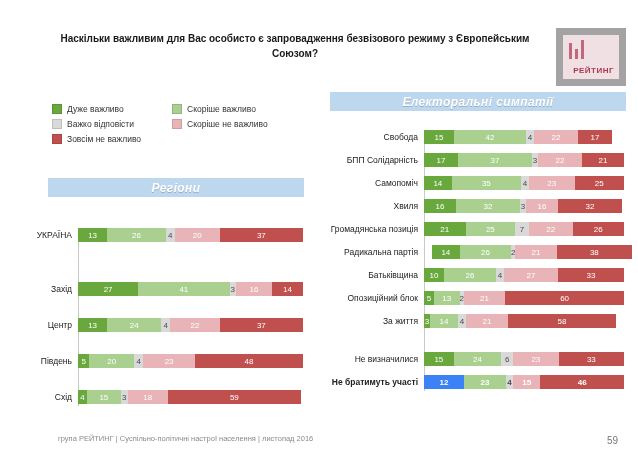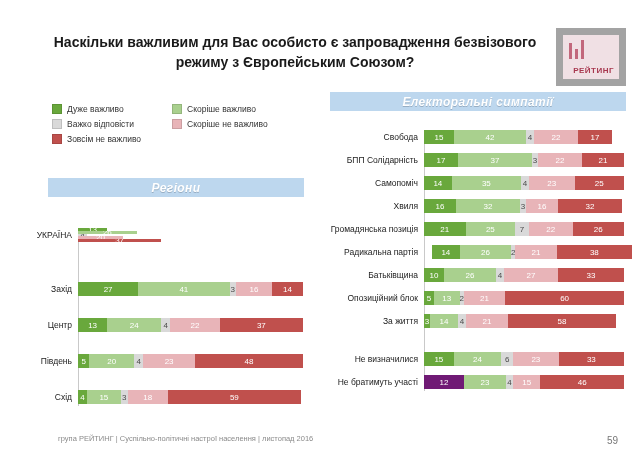--- a/index.html
+++ b/index.html
@@ -11,21 +11,21 @@
     overflow:hidden;
     color:#222;
   }
   .slide { position:absolute; left:0; top:0; width:638px; height:456px; }
 
   
   .title {
     position:absolute;
     left:40px; top:32px; width:510px;
     text-align:center;
-    font-size:14px;
+    font-size:10px;
     font-weight:bold;
     line-height:1.45;
     color:#1a1a1a;
   }
 
   
   .logo {
     position:absolute;
     right:12px; top:28px;
     width:56px; height:44px;
@@ -162,21 +162,21 @@
         <span>Зовсім не важливо</span>
       </div>
     </div>
   </div>
 
   <div class="banner" id="banner-regions">Регіони</div>
   <div class="banner" id="banner-electoral">Електоральні симпатії</div>
 
   <div class="chart" id="chart-regions" style="left: 78px; top: 228px; width: 225px; height: 178px;">
       <div class="axis-line" style="left: 0px; top: 0px; height: 178px;"></div>
-      <div class="row" style="left: 0px; top: 0px; width: 225px; flex-direction: column;">
+      <div class="row" style="left: 0px; top: 0px; width: 225px;">
         <div class="lbl">УКРАЇНА</div>
         <div class="seg" style="background: rgb(105, 168, 60); width: 29.25px;">13</div>
         <div class="seg" style="background: rgb(169, 208, 142); width: 58.5px;">26</div>
         <div class="seg dark" style="background: rgb(217, 217, 217); width: 9px;">4</div>
         <div class="seg" style="background: rgb(232, 180, 184); width: 45px;">20</div>
         <div class="seg" style="background: rgb(192, 80, 77); width: 83.25px;">37</div>
       </div>
       <div class="row" style="left: 0px; top: 54px; width: 225px;">
         <div class="lbl">Захід</div>
         <div class="seg" style="background: rgb(105, 168, 60); width: 60.75px;">27</div>
@@ -285,23 +285,23 @@
         <div class="seg" style="background: rgb(192, 80, 77); width: 108px;">58</div>
       </div>
       <div class="row" style="left: 0px; top: 222px; width: 200px;">
         <div class="lbl">Не визначилися</div>
         <div class="seg" style="background: rgb(105, 168, 60); width: 30px;">15</div>
         <div class="seg" style="background: rgb(169, 208, 142); width: 48px;">24</div>
         <div class="seg dark" style="background: rgb(217, 217, 217); width: 12px;">6</div>
         <div class="seg" style="background: rgb(232, 180, 184); width: 46px;">23</div>
         <div class="seg" style="background: rgb(192, 80, 77); width: 66px;">33</div>
       </div>
-      <div class="row" style="left: 0px; top: 245px; width: 200px;">
+      <div class="row" style="left: 0px; top: 245px; width: 200px; font-weight: bold;">
         <div class="lbl">Не братимуть участі</div>
-        <div class="seg" style="background: #701a75; width: 44px;">12</div>
+        <div class="seg" style="background: #3b82f6; width: 44px;">12</div>
         <div class="seg" style="background: rgb(169, 208, 142); width: 46px;">23</div>
         <div class="seg dark" style="background: rgb(217, 217, 217); width: 8px;">4</div>
         <div class="seg" style="background: rgb(232, 180, 184); width: 30px;">15</div>
         <div class="seg" style="background: rgb(192, 80, 77); width: 92px;">46</div>
       </div>
     </div>
 
   <div class="footer">група РЕЙТИНГ |  Суспільно-політичні настрої населення  |  листопад 2016</div>
   <div class="pagenum">59</div>
 

